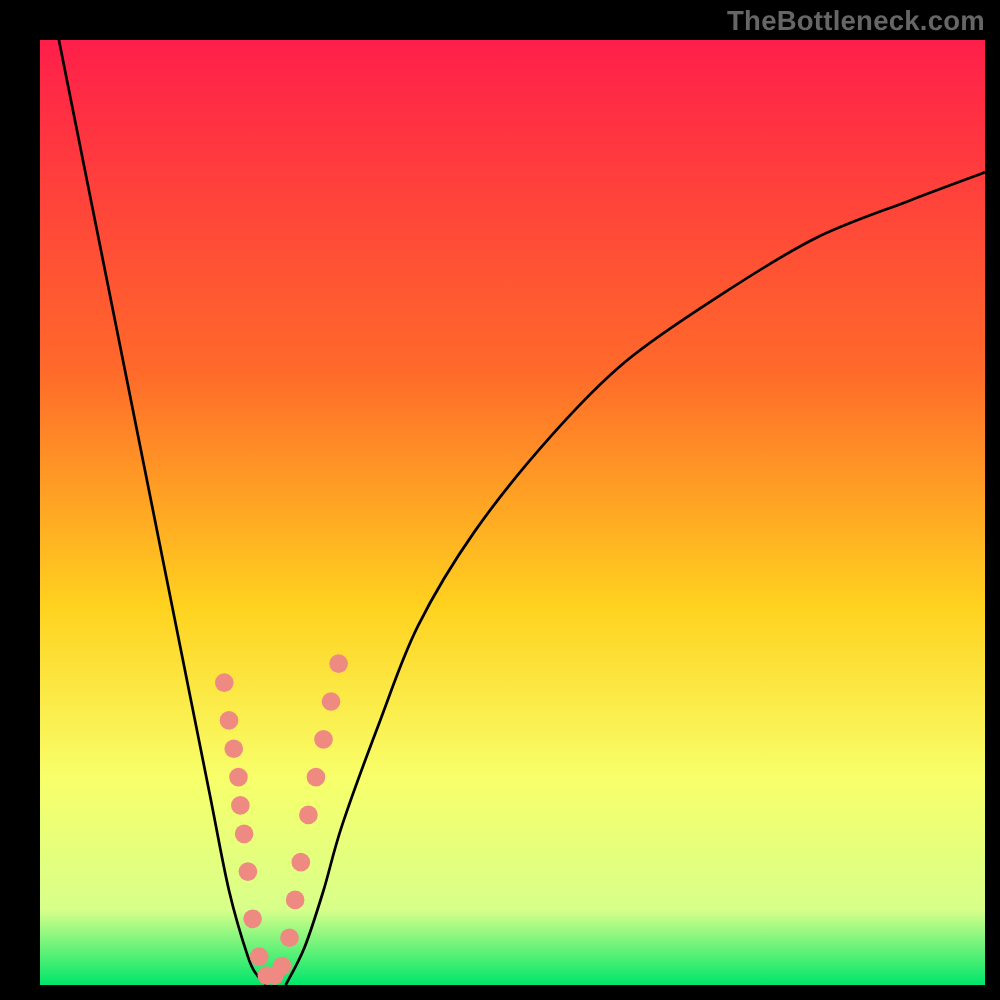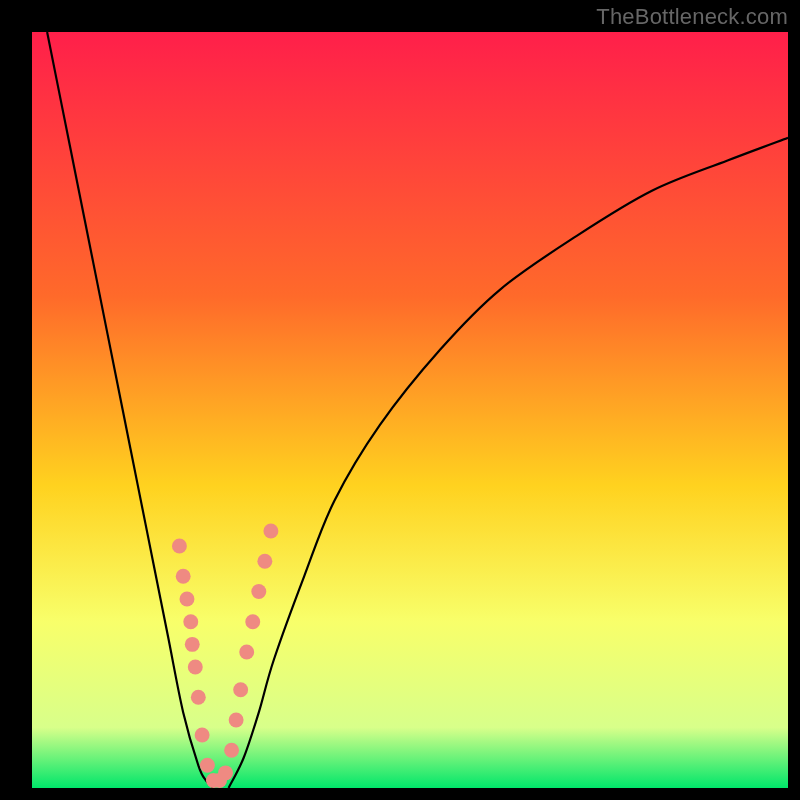--- a/index.html
+++ b/index.html
@@ -24,21 +24,21 @@
   .gradient {
     position: absolute;
     inset: 0;
   }
   .watermark {
     position: absolute;
     top: 4px;
     right: 12px;
     color: #666;
     font-size: 22px;
-    font-weight: 400;
+    font-weight: 700;
     letter-spacing: 0.2px;
     z-index: 10;
   }
   svg.plot {
     position: absolute;
     inset: 0;
     width: 100%;
     height: 100%;
   }
 </style>

